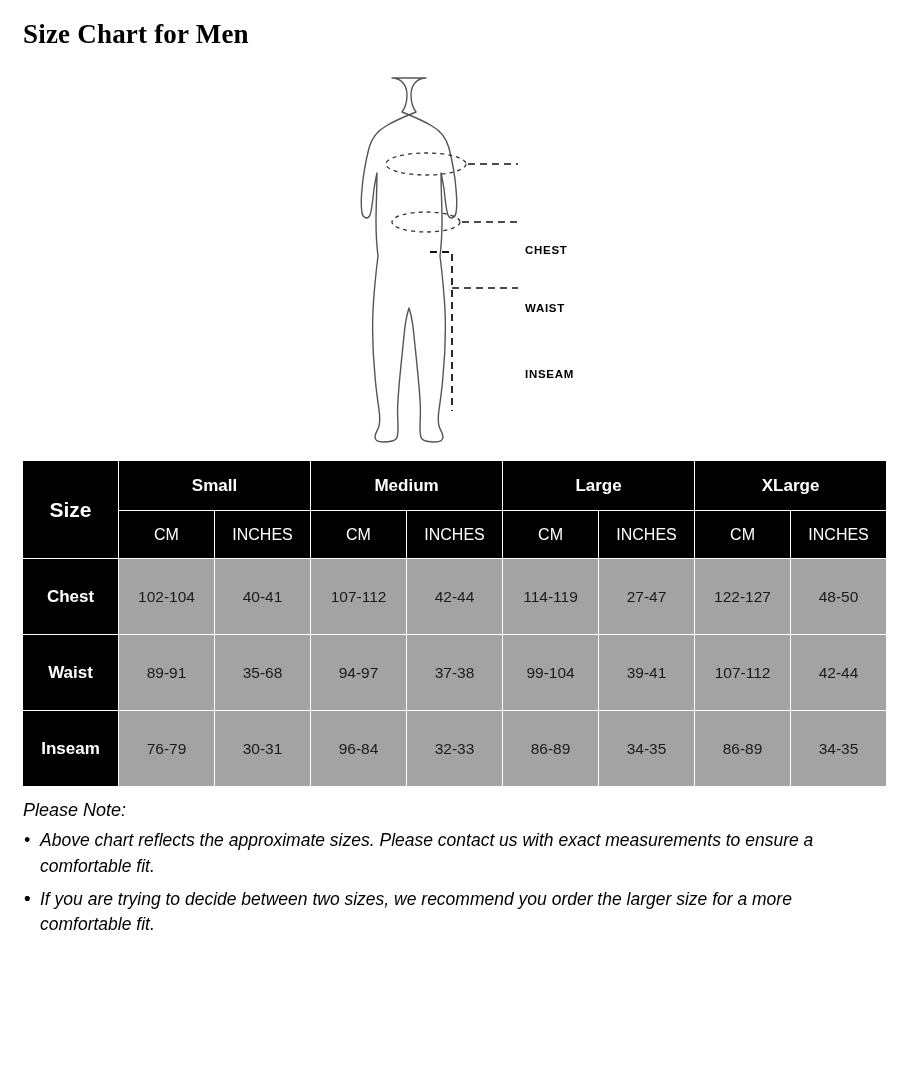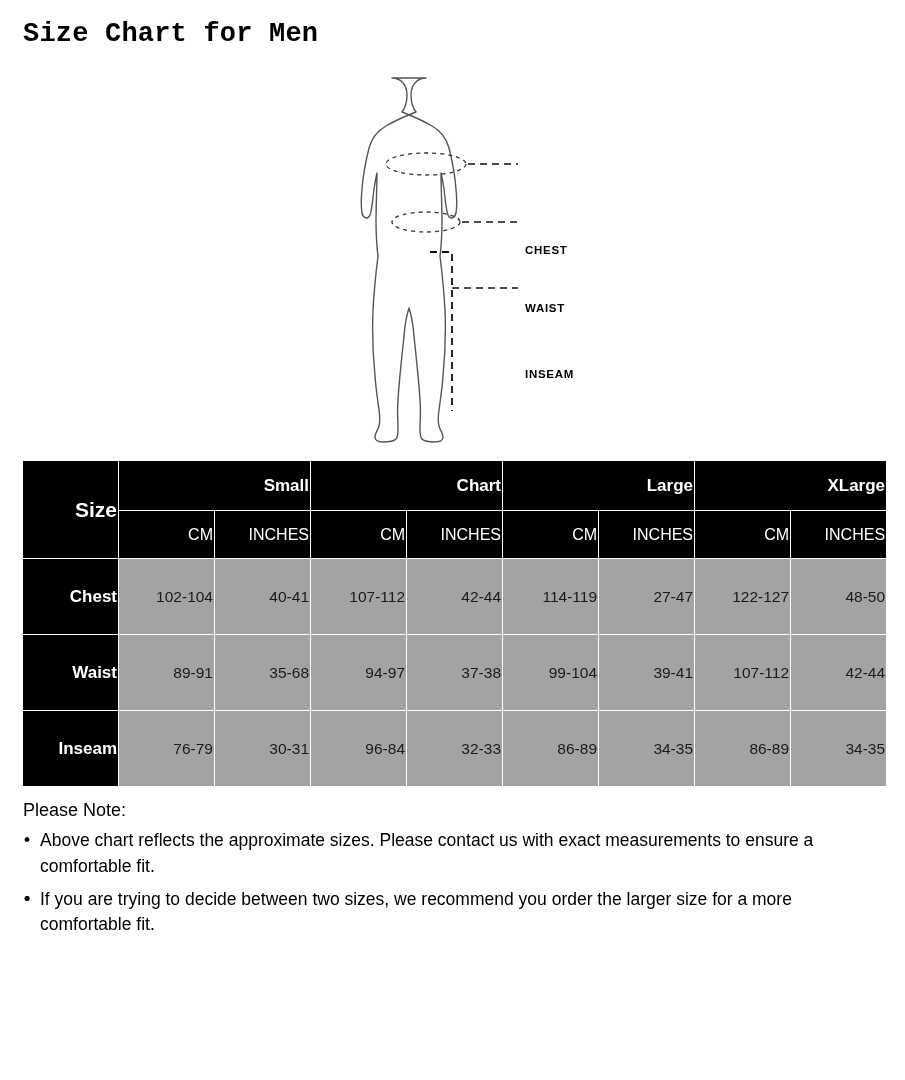--- a/index.html
+++ b/index.html
@@ -16,21 +16,21 @@
     overflow: hidden;
   }
   .page {
     width: 905px;
     height: 1080px;
     position: relative;
     box-sizing: border-box;
     padding: 0 22px;
   }
   h1.title {
-    font-family: Liberation Mono, monospace;
+    font-family: Liberation Serif, serif;
     font-size: 27px;
     font-weight: bold;
     letter-spacing: 0.2px;
     margin: 18px 0 0 1px;
     line-height: 1.2;
   }
 
   
   .figure-wrap {
     position: relative;
@@ -45,21 +45,21 @@
 
   
   table.size-table {
     border-collapse: collapse;
     width: 861px;
     margin-top: 4px;
     table-layout: fixed;
   }
   table.size-table td, table.size-table th {
     border: 1px solid #ffffff;
-    text-align: right;
+    text-align: center;
     vertical-align: middle;
   }
   .hdr-black {
     background: #000000;
     color: #ffffff;
     font-size: 17px;
     font-weight: bold;
     height: 47px;
   }
   .hdr-black.size-cell {
@@ -89,20 +89,21 @@
   .col-label { width: 96px; }
   .col-cm    { width: 96px; }
   .col-in    { width: 96px; }
 
   
   .notes {
     margin-top: 14px;
     font-size: 17.5px;
     line-height: 1.1;
     color: #000000;
+    font-style: italic;
   }
   .notes .please {
     margin: 0 0 7px 1px;
     font-size: 18px;
   }
   .notes ul {
     list-style: none;
     margin: 0;
     padding: 0;
   }
@@ -174,21 +175,21 @@
         <col class="col-in">
       <col class="col-cm">
         <col class="col-in">
       <col class="col-cm">
         <col class="col-in">
     </colgroup>
     <thead>
       <tr>
         <td class="hdr-black size-cell" rowspan="2">Size</td>
         <td class="hdr-black" colspan="2">Small</td>
-        <td class="hdr-black" colspan="2">Chart</td>
+        <td class="hdr-black" colspan="2">Medium</td>
         <td class="hdr-black" colspan="2">Large</td>
         <td class="hdr-black" colspan="2">XLarge</td>
       </tr>
       <tr>
         <td class="hdr-sub">CM</td>
         <td class="hdr-sub">INCHES</td>
         <td class="hdr-sub">CM</td>
         <td class="hdr-sub">INCHES</td>
         <td class="hdr-sub">CM</td>
         <td class="hdr-sub">INCHES</td>

